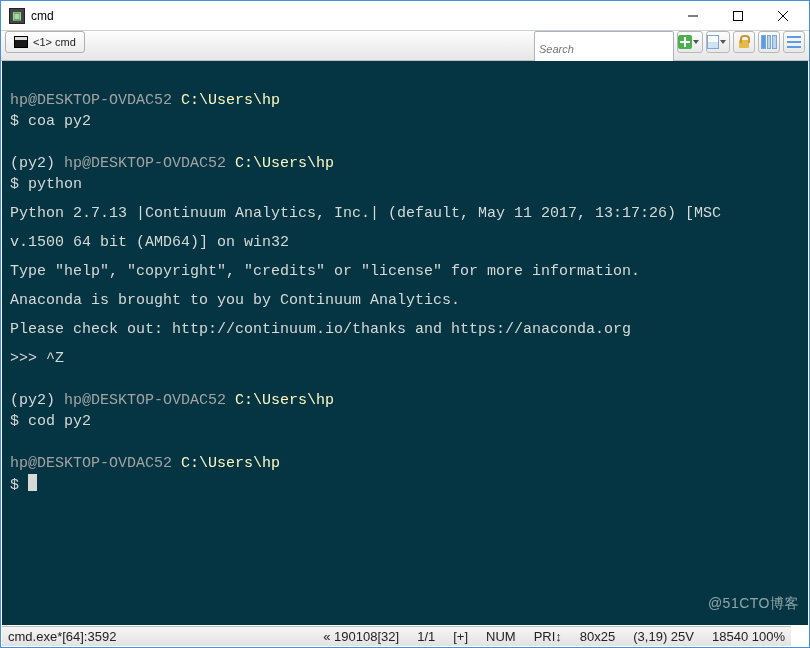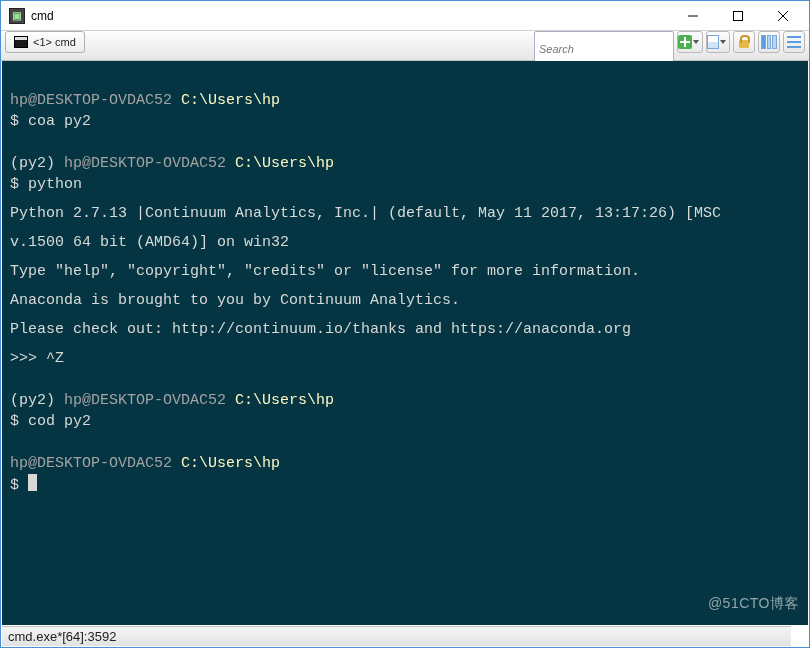--- a/index.html
+++ b/index.html
@@ -265,13 +265,23 @@
     <span class="ic-menu"></span>
   </div>
 </div>
 
 <div class="terminal" id="term"><div class="blank"></div><div><span class="userhost">hp@DESKTOP-OVDAC52</span> <span class="path">C:\Users\hp</span></div><div><span class="prompt">$ </span><span class="text">coa py2</span></div><div class="blank"></div><div><span class="prompt">(py2) </span><span class="userhost">hp@DESKTOP-OVDAC52</span> <span class="path">C:\Users\hp</span></div><div><span class="prompt">$ </span><span class="text">python</span></div><div class="text">Python 2.7.13 |Continuum Analytics, Inc.| (default, May 11 2017, 13:17:26) [MSC</div><div class="text">v.1500 64 bit (AMD64)] on win32</div><div class="text">Type "help", "copyright", "credits" or "license" for more information.</div><div class="text">Anaconda is brought to you by Continuum Analytics.</div><div class="text">Please check out: http://continuum.io/thanks and https://anaconda.org</div><div class="text">&gt;&gt;&gt; ^Z</div><div class="blank"></div><div><span class="prompt">(py2) </span><span class="userhost">hp@DESKTOP-OVDAC52</span> <span class="path">C:\Users\hp</span></div><div><span class="prompt">$ </span><span class="text">cod py2</span></div><div class="blank"></div><div><span class="userhost">hp@DESKTOP-OVDAC52</span> <span class="path">C:\Users\hp</span></div><div><span class="prompt">$ </span><span class="text"><span class="cursor"></span></span></div></div>
 
 <div class="watermark">@51CTO博客</div>
 
 <div class="statusbar">
   <span>cmd.exe*[64]:3592</span>
+  <div class="right">
+    <span>« 190108[32]</span>
+    <span>1/1</span>
+    <span>[+]</span>
+    <span>NUM</span>
+    <span>PRI↕</span>
+    <span>80x25</span>
+    <span>(3,19) 25V</span>
+    <span>18540 100%</span>
+  </div>
 </div>
 
 </body></html>

